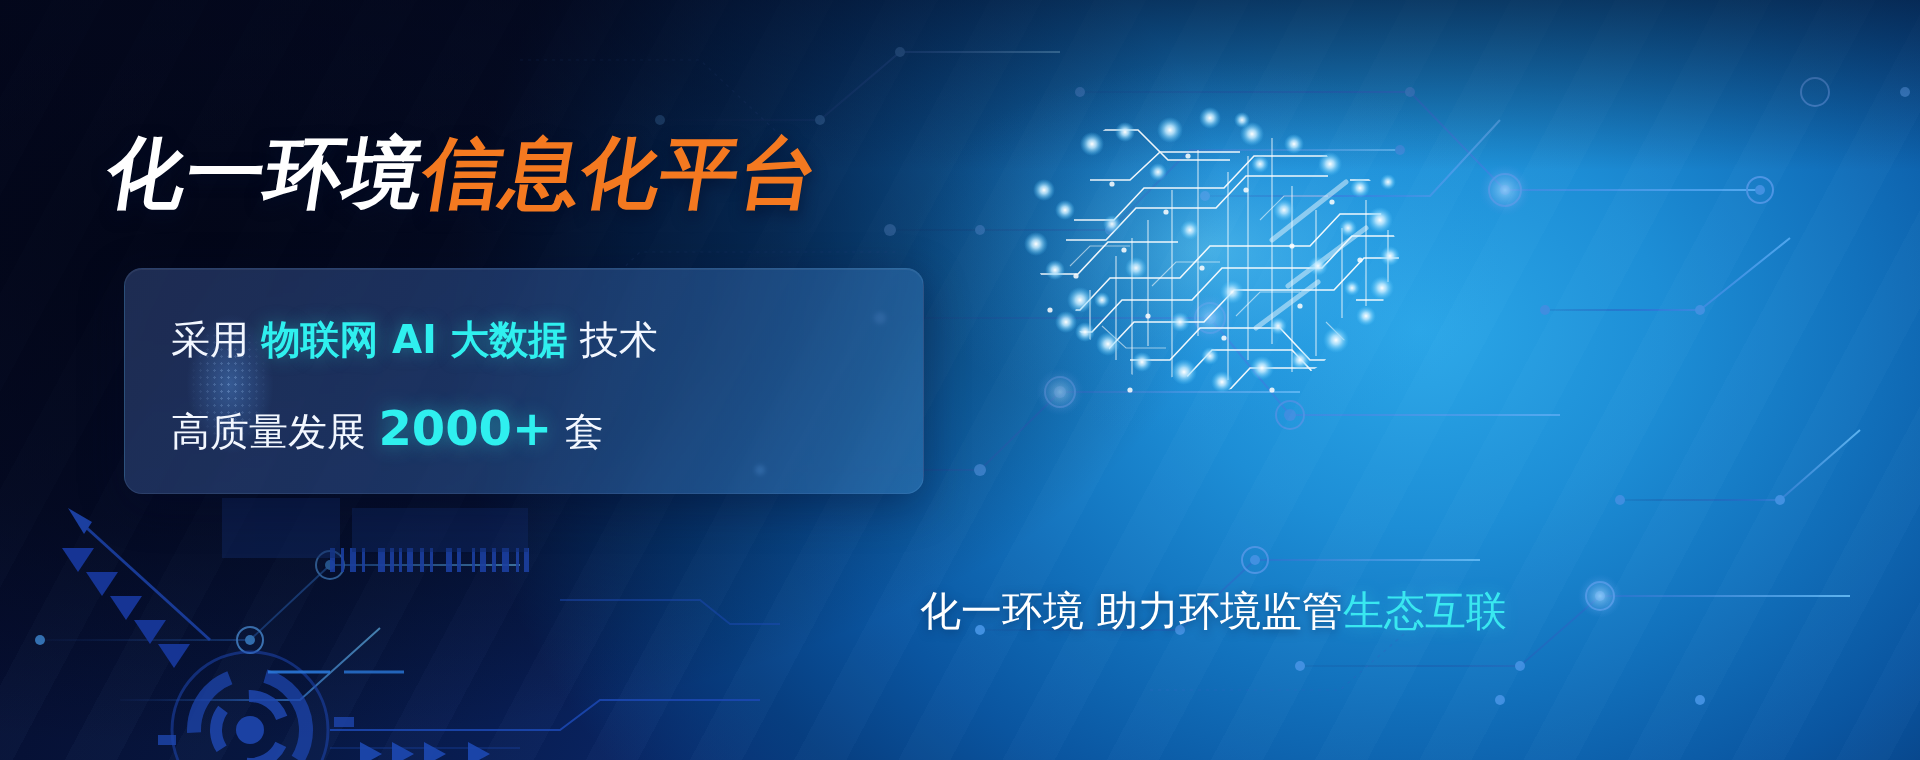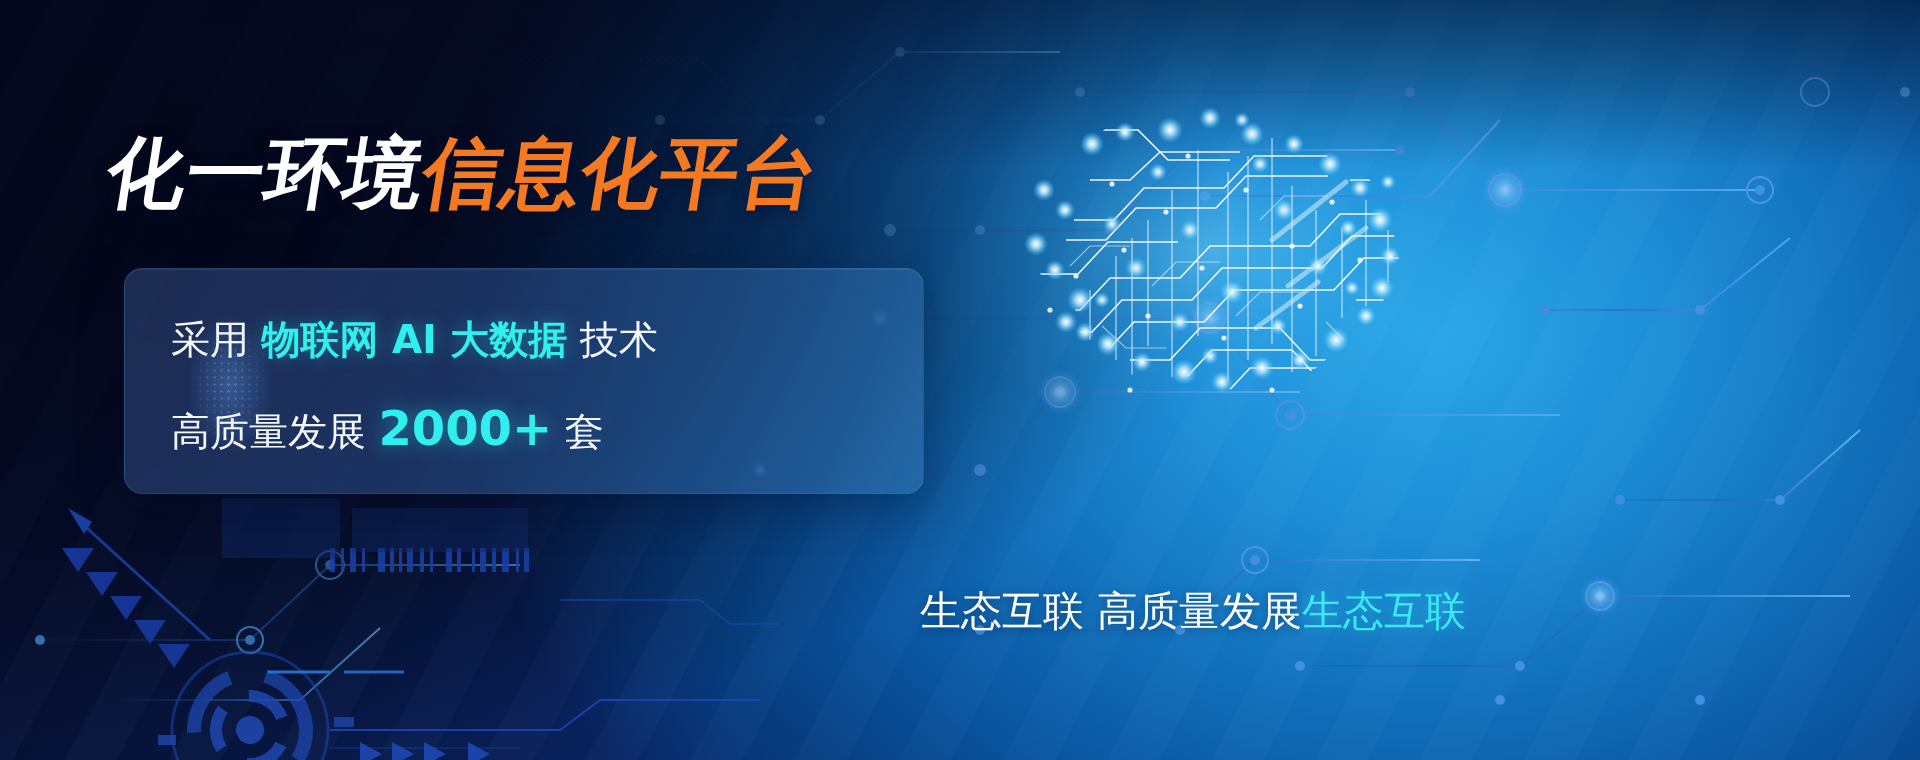--- a/index.html
+++ b/index.html
@@ -426,16 +426,16 @@
     </div>
 
     <div class="cardline" id="line2">
       <span class="plain">高质量发展</span>
       <span class="num">2000+</span>
       <span class="plain">套</span>
     </div>
   </div>
 
   <div id="tagline">
-    <span class="plain">生态互联 高质量发展</span><span class="hl">生态互联</span>
+    <span class="plain">化一环境 助力环境监管</span><span class="hl">生态互联</span>
   </div>
 
 </div>
 
 </body></html>

